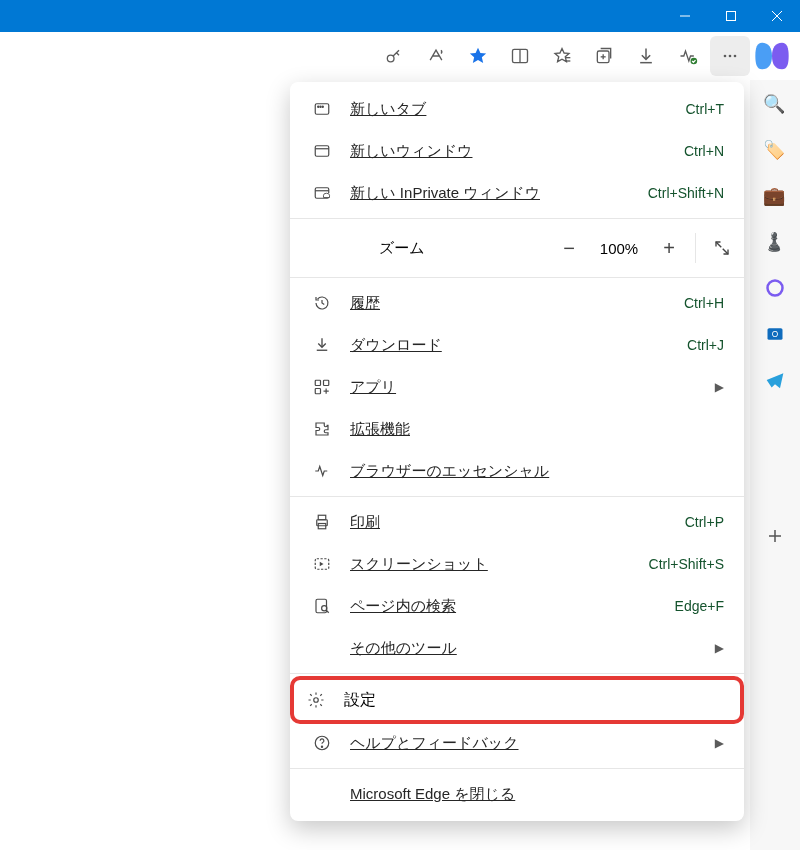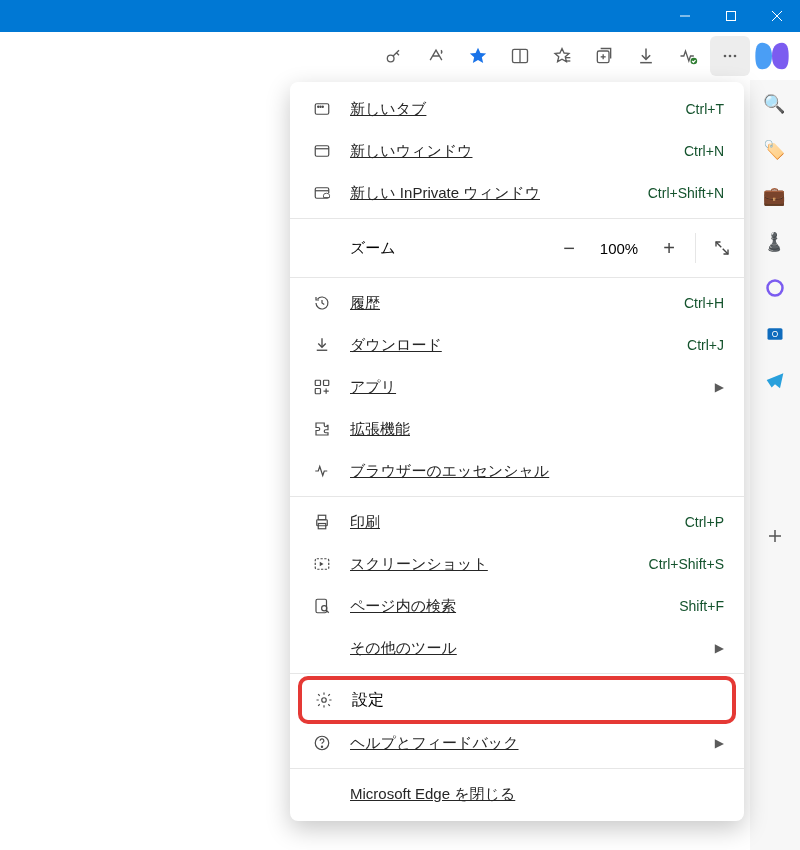--- a/index.html
+++ b/index.html
@@ -132,39 +132,39 @@
   .mitem .chevron { color: #5b5b5b; font-size: 12px; margin-left: 8px; }
   .msep {
     height: 1px;
     background: #e6e6e6;
     margin: 4px 0;
   }
   .zoomrow {
     display: flex;
     align-items: center;
     height: 50px;
-    padding: 0 0 0 60px;
+    padding: 0 0 0 89px;
     font-size: 15px;
   }
   .zoomrow .zlbl { flex: 1; }
   .zoomrow .zbtn {
     width: 44px;
     height: 44px;
     display: flex;
     align-items: center;
     justify-content: center;
     color: #444;
     font-size: 20px;
   }
   .zoomrow .zval { width: 56px; text-align: center; font-size: 15px; }
   .zoomrow .zsep { width: 1px; height: 30px; background: #e6e6e6; margin: 0 4px; }
   .highlight {
     border: 4px solid #e53935;
     border-radius: 10px;
-    margin: -2px 8px;
+    margin: -2px 0;
     height: 48px;
     display: flex;
     align-items: center;
     padding: 0 10px;
   }
   .highlight .micon { width: 24px; margin-right: 16px; display:flex; align-items:center; justify-content:center; color:#4a4a4a;}
   .highlight .micon svg { width:18px; height:18px; }
 </style>
 </head>
 <body>
@@ -434,21 +434,21 @@
 
   <div class="mitem">
     <span class="micon">
         <svg viewBox="0 0 24 24" fill="none" stroke="currentColor" stroke-width="1.6">
           <rect x="4" y="3" width="14" height="18" rx="2"></rect>
           <circle cx="15" cy="15" r="3.5"></circle>
           <line x1="18" y1="18" x2="21" y2="21"></line>
         </svg>
       </span>
     <span class="label">ページ内の検索</span>
-    <span class="shortcut">Shift+F</span>
+    <span class="shortcut">Edge+F</span>
   </div>
 
   <div class="mitem">
     <span class="micon"></span>
     <span class="label">その他のツール</span>
     <span class="chevron">▶</span>
   </div>
 
   <div class="msep"></div>
 

